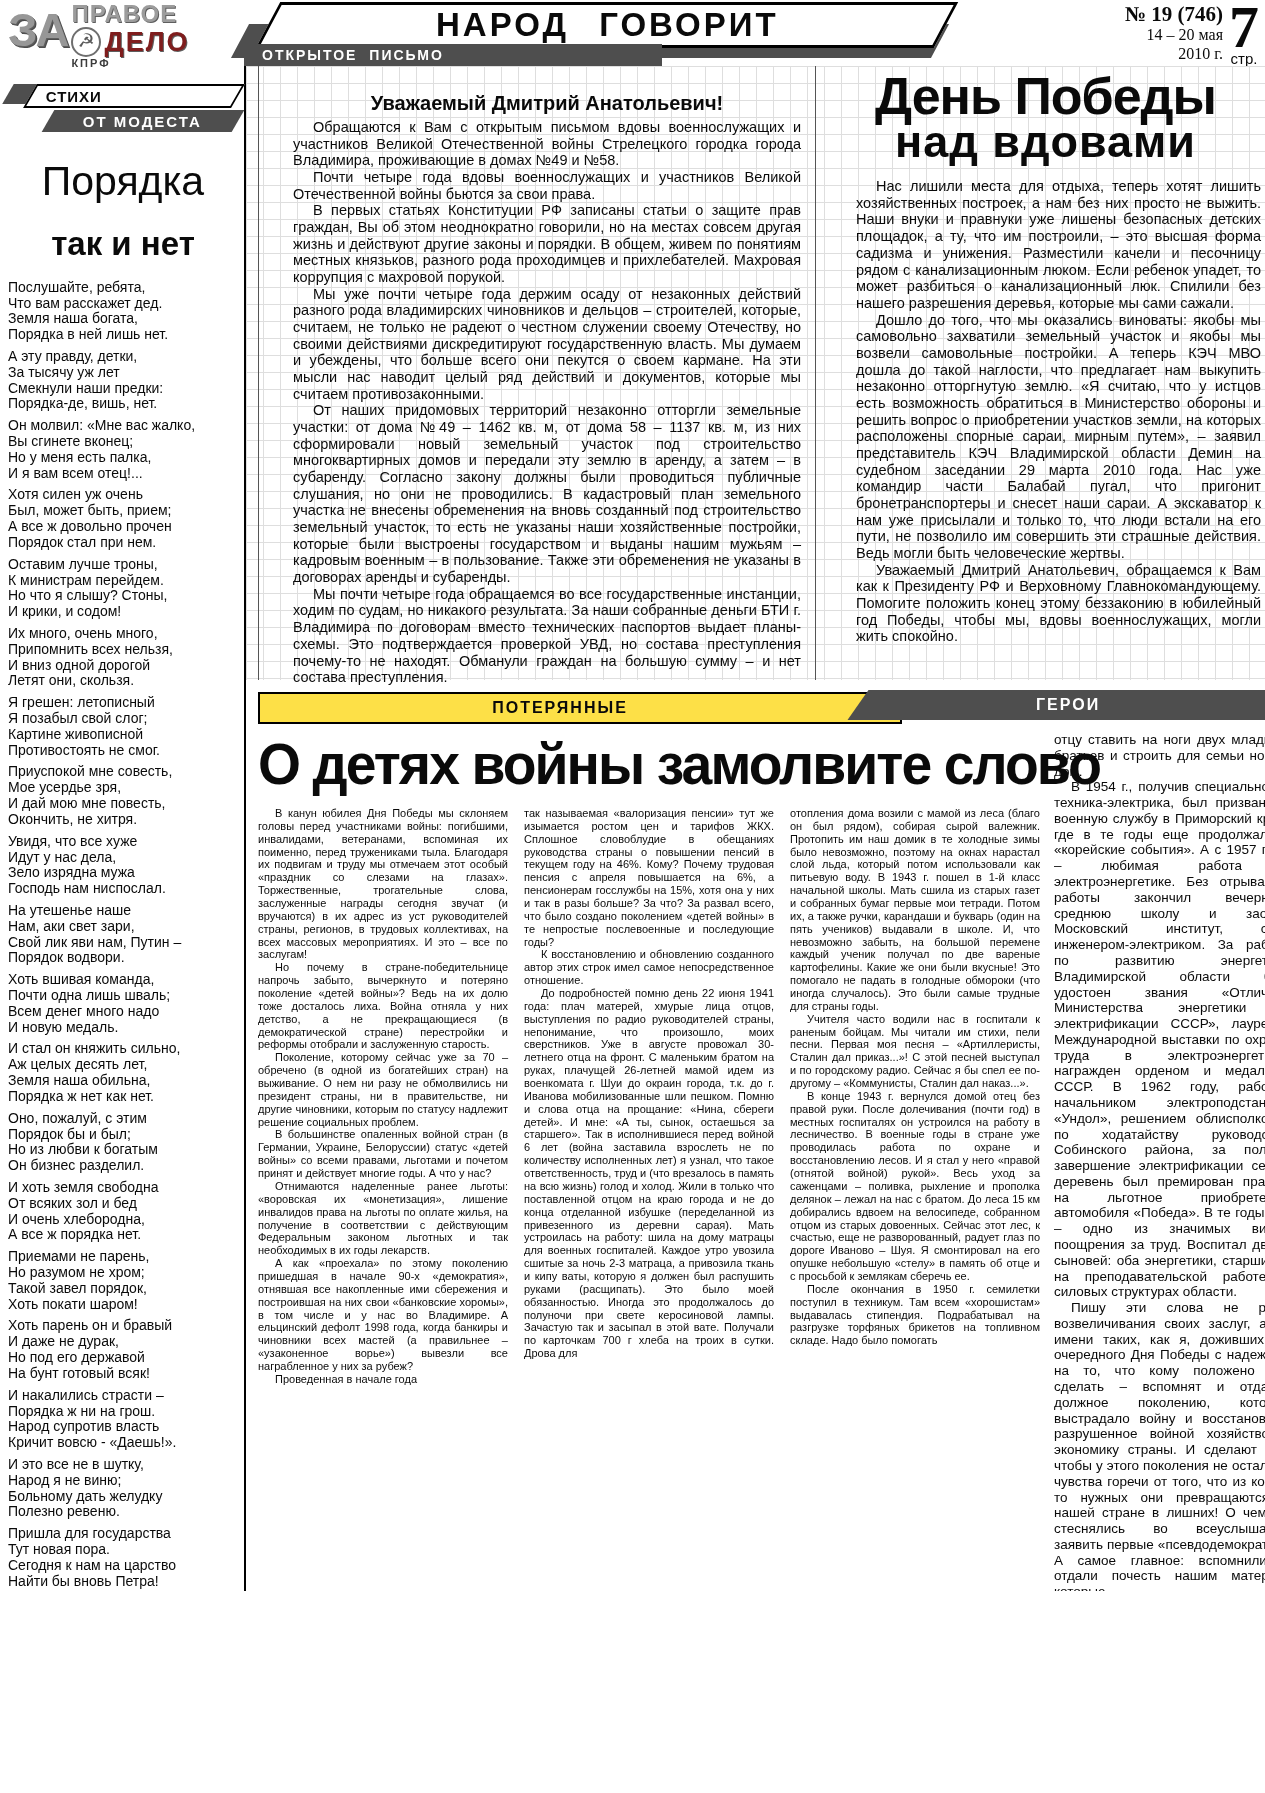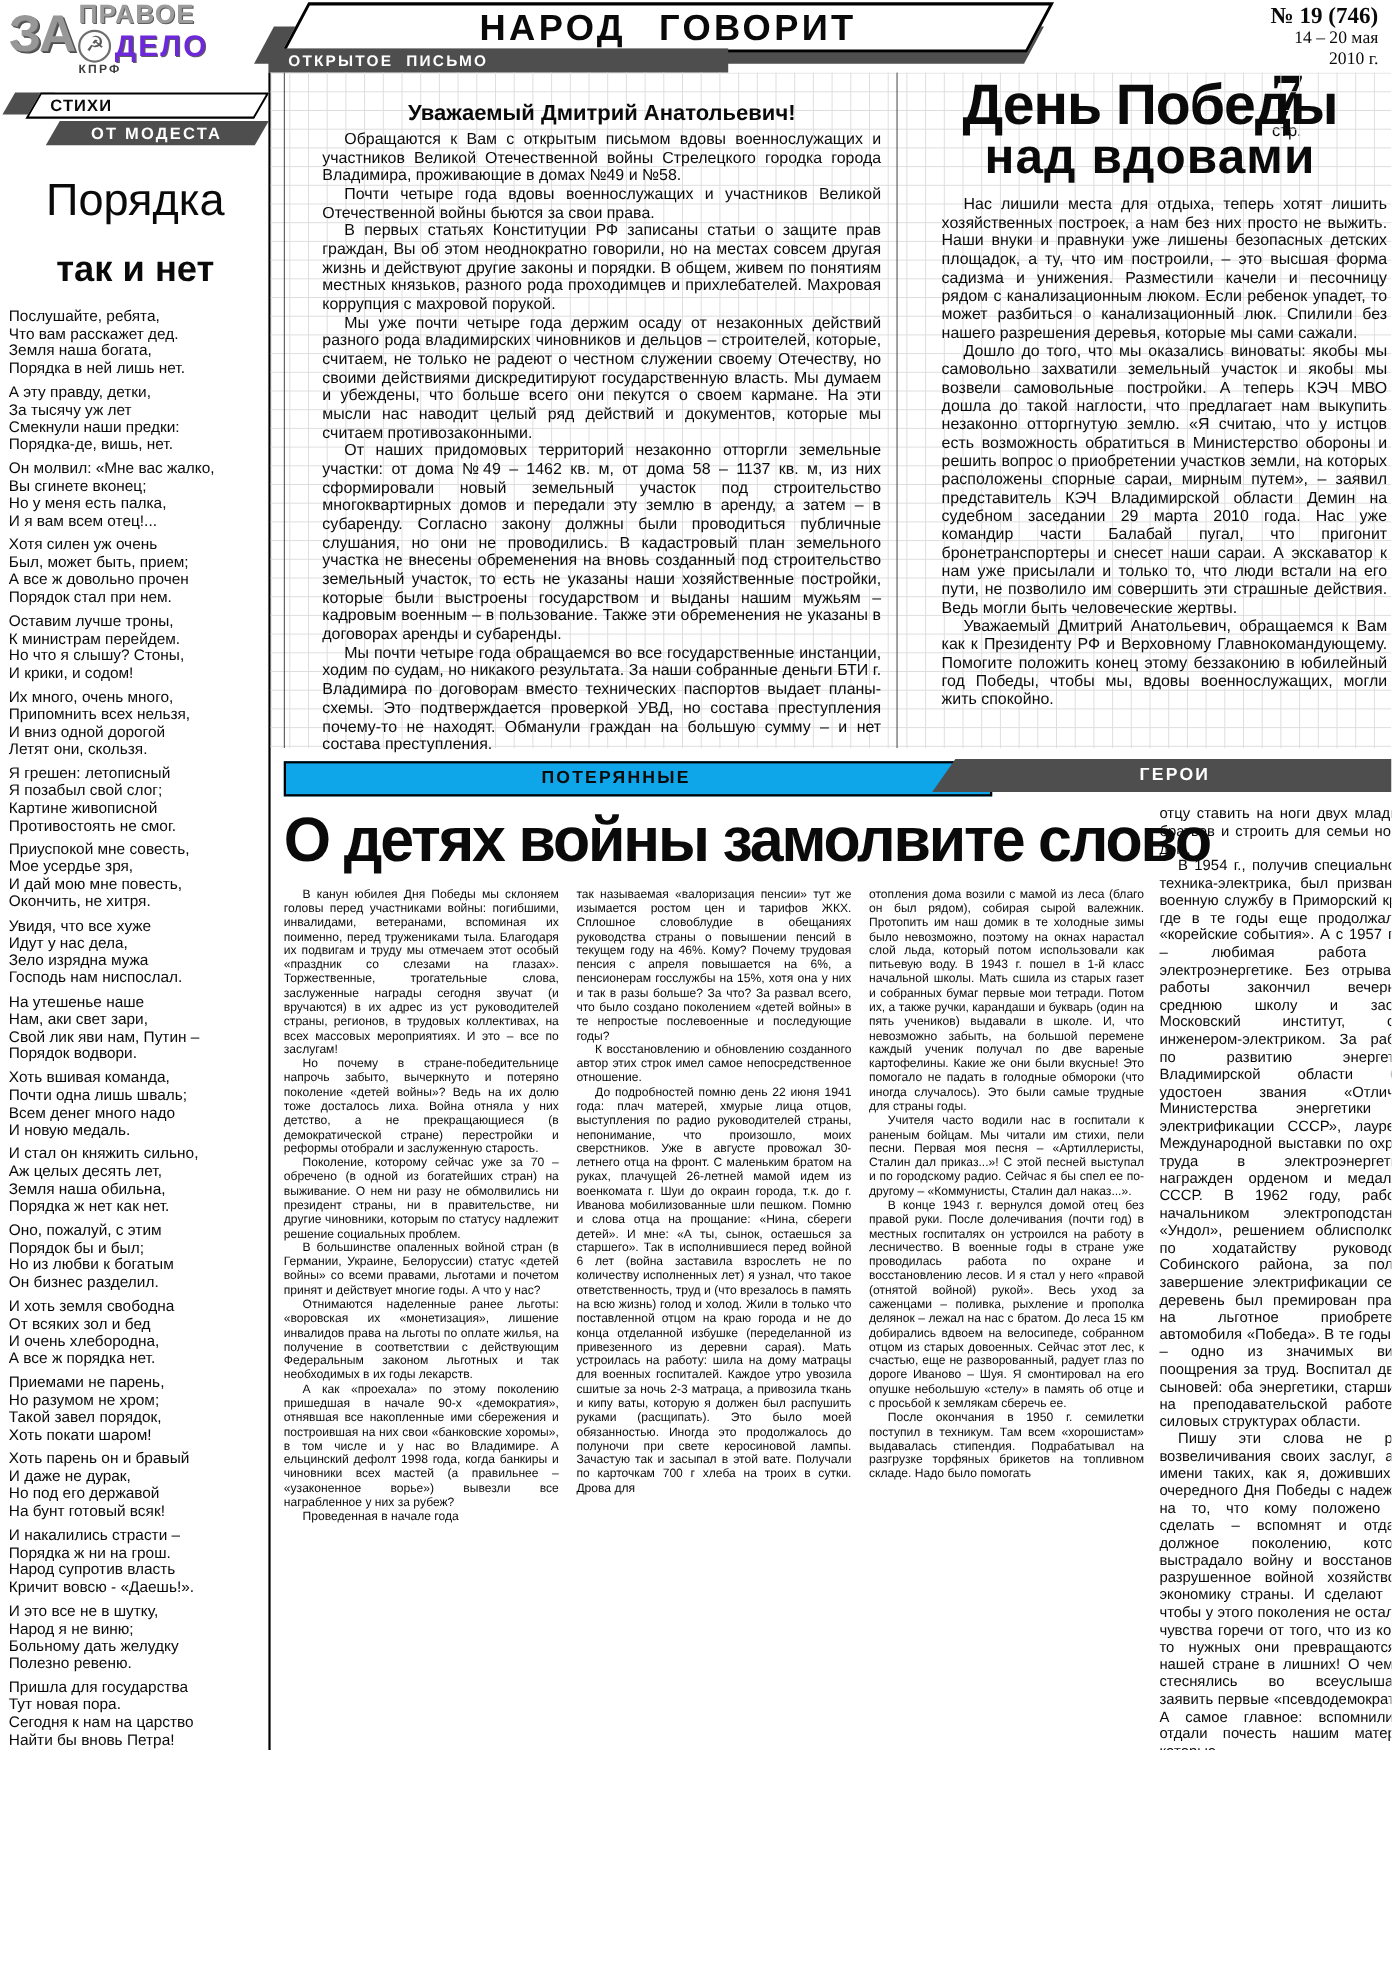--- a/index.html
+++ b/index.html
@@ -8,32 +8,32 @@
   
   #masthead{position:relative;height:66px;}
   .logo{position:absolute;left:8px;top:2px;width:225px;height:60px;display:flex;align-items:flex-start;}
   .logo-za{font-size:47px;font-weight:bold;color:#979797;line-height:56px;
            text-shadow:1px 1px 0 #5e5e5e,2px 2px 0 #4c4c4c;letter-spacing:-2px;}
   .logo-right{margin-left:4px;display:flex;flex-direction:column;line-height:1;}
   .logo-pravoe{font-size:24px;font-weight:bold;color:#9c9c9c;text-shadow:1px 1px 0 #5e5e5e;letter-spacing:1px;}
   .logo-delo-row{display:flex;align-items:center;margin-top:1px;}
   .emblem{width:26px;height:26px;border:2px solid #6e6e6e;border-radius:50%;color:#5a5a5a;
           font-size:19px;line-height:24px;text-align:center;background:#fff;}
-  .logo-delo{font-size:27px;font-weight:bold;color:#6d28d9;text-shadow:1px 1px 0 #5e5e5e;margin-left:3px;letter-spacing:2px;}
+  .logo-delo{font-size:27px;font-weight:bold;color:#7f1d1d;text-shadow:1px 1px 0 #5e5e5e;margin-left:3px;letter-spacing:2px;}
   .logo-kprf{font-size:11px;font-weight:bold;color:#3c3c3c;letter-spacing:2px;margin-top:1px;}
   .ng-shadow{position:absolute;left:240px;top:24px;width:700px;height:34px;background:#4e4e4e;
              transform:skewX(-28deg);}
   .ng-band{position:absolute;left:268px;top:2px;width:672px;height:40px;background:#fff;
            border:3px solid #000;transform:skewX(-28deg);display:flex;align-items:center;justify-content:center;}
   .ng-text{transform:skewX(28deg);font-size:33px;font-weight:bold;letter-spacing:3px;word-spacing:18px;white-space:nowrap;}
   .openletter-bar{position:absolute;left:244px;top:44px;width:400px;height:22px;background:#4e4e4e;
                   color:#fff;font-size:14px;font-weight:bold;letter-spacing:2px;word-spacing:6px;
                   display:flex;align-items:center;padding-left:18px;}
   .issue-box{position:absolute;right:6px;top:2px;display:flex;align-items:flex-start;
-             font-family:"Liberation Serif","DejaVu Serif",serif;flex-direction:column;}
+             font-family:"Liberation Serif","DejaVu Serif",serif;}
   .issue-left{text-align:right;line-height:1.15;margin-right:6px;}
   .issue-number{font-size:21px;font-weight:bold;}
   .issue-dates,.issue-year{font-size:16px;}
   .issue-right{text-align:center;line-height:.85;}
   .issue-page{font-size:60px;font-weight:bold;}
   .issue-pagelabel{font-size:15px;font-family:"Liberation Sans",sans-serif;}
   
   #content{position:absolute;top:66px;left:0;right:0;bottom:0;display:flex;}
   
   #sidebar{width:230px;flex:0 0 230px;padding:4px 6px 0 8px;border-right:2px solid #000;}
@@ -62,21 +62,21 @@
   .letter-salutation{text-align:center;font-weight:bold;font-size:20px;margin-bottom:4px;}
   .letter-body p,.victory-body p{margin:0;text-indent:20px;text-align:justify;}
   .letter-body{font-size:14.5px;line-height:1.15;}
   .victory-col{flex:1;min-width:0;padding:6px 4px 0 14px;border-left:1px solid #555;}
   .victory-headline{text-align:center;font-weight:bold;line-height:.95;margin-bottom:14px;}
   .vh1{font-size:52px;letter-spacing:-1px;}
   .vh2{font-size:45px;letter-spacing:1px;}
   .victory-body{font-size:14.5px;line-height:1.15;margin-left:26px;}
   
   #banner-strip{position:relative;height:36px;margin:10px 4px 0 12px;}
-  .lost-box{position:absolute;left:0;top:2px;width:640px;height:28px;border:2px solid #000;background:#0ea5e9;
+  .lost-box{position:absolute;left:0;top:2px;width:640px;height:28px;border:2px solid #000;background:#fde047;
             display:flex;align-items:center;justify-content:center;}
   .lost-box span{font-weight:bold;font-size:16px;letter-spacing:2px;margin-left:-40px;}
   .heroes-box{position:absolute;left:600px;top:0;width:420px;height:30px;background:#4e4e4e;
               transform:skewX(-35deg);display:flex;align-items:center;justify-content:center;}
   .heroes-box span{transform:skewX(35deg);color:#fff;font-weight:bold;font-size:16px;letter-spacing:2px;}
   
   #children-article{display:flex;margin:6px 4px 0 12px;}
   .ca-left{width:782px;flex:0 0 782px;}
   .ca-headline{font-size:57px;font-weight:bold;letter-spacing:-2px;transform:scaleX(.97);transform-origin:left;
                white-space:nowrap;margin:4px 0 14px 0;line-height:1;}

